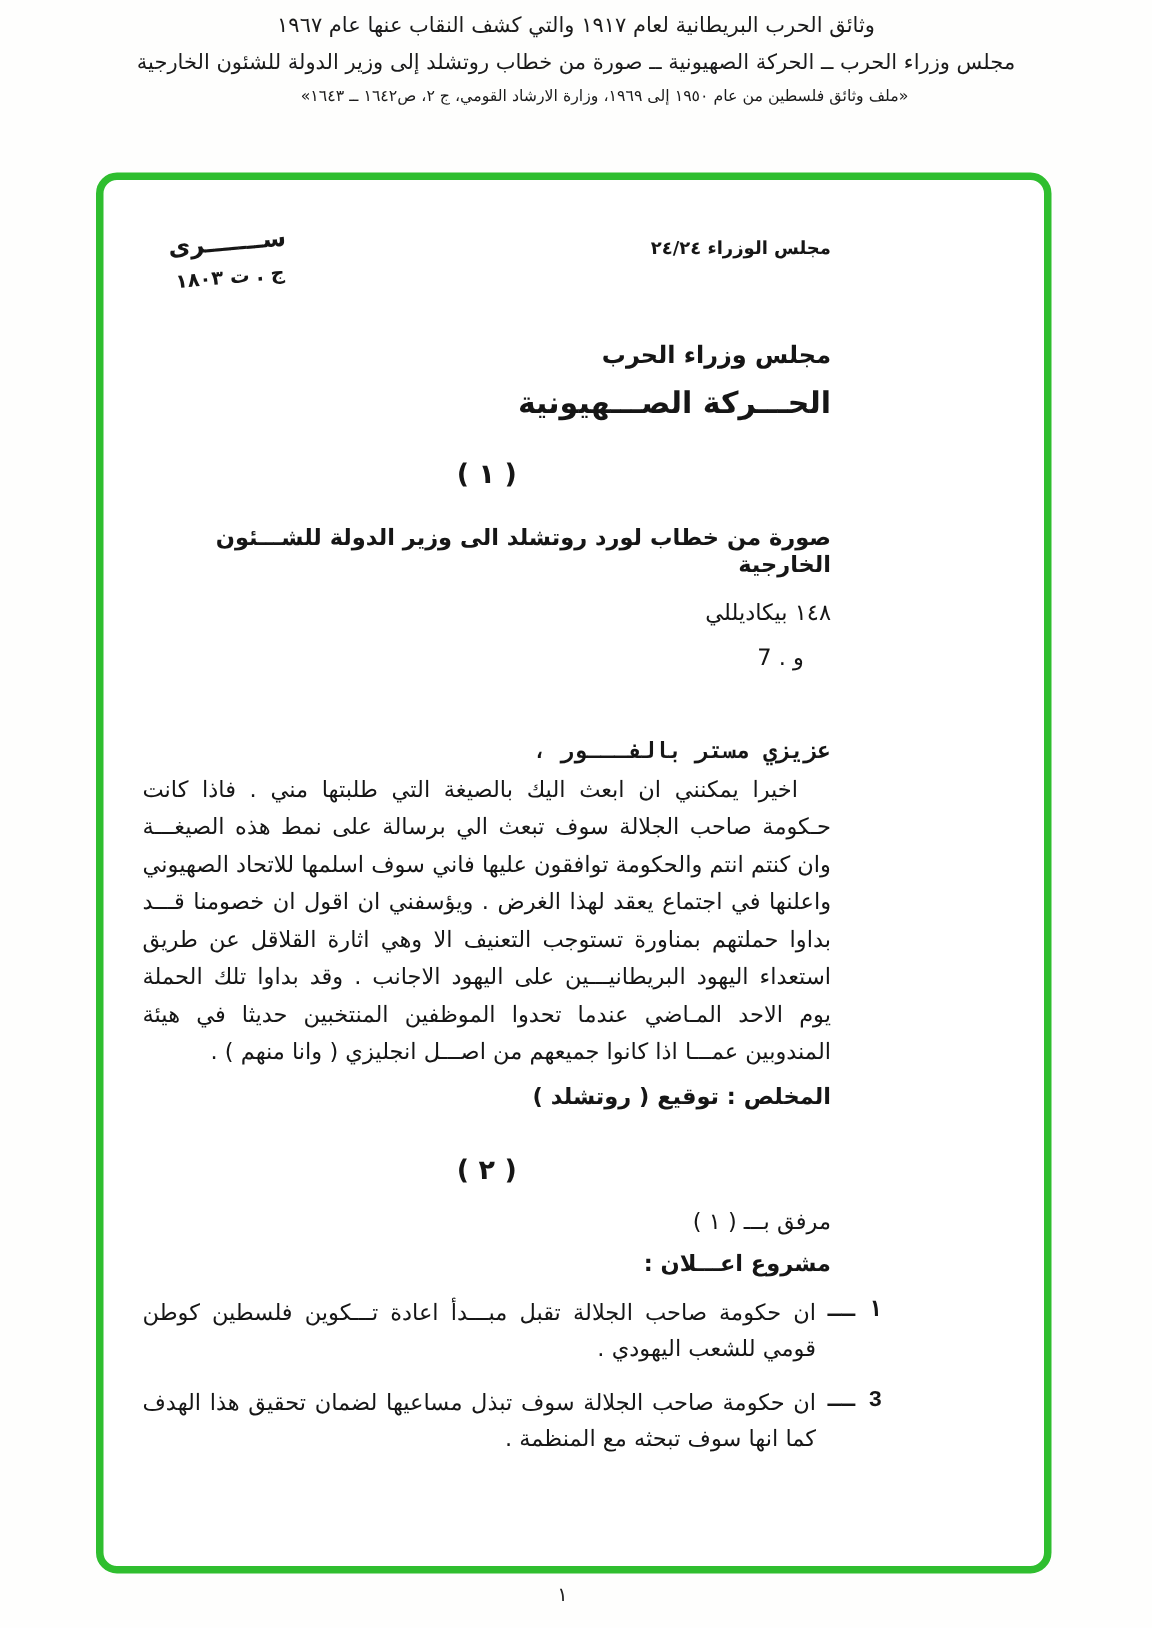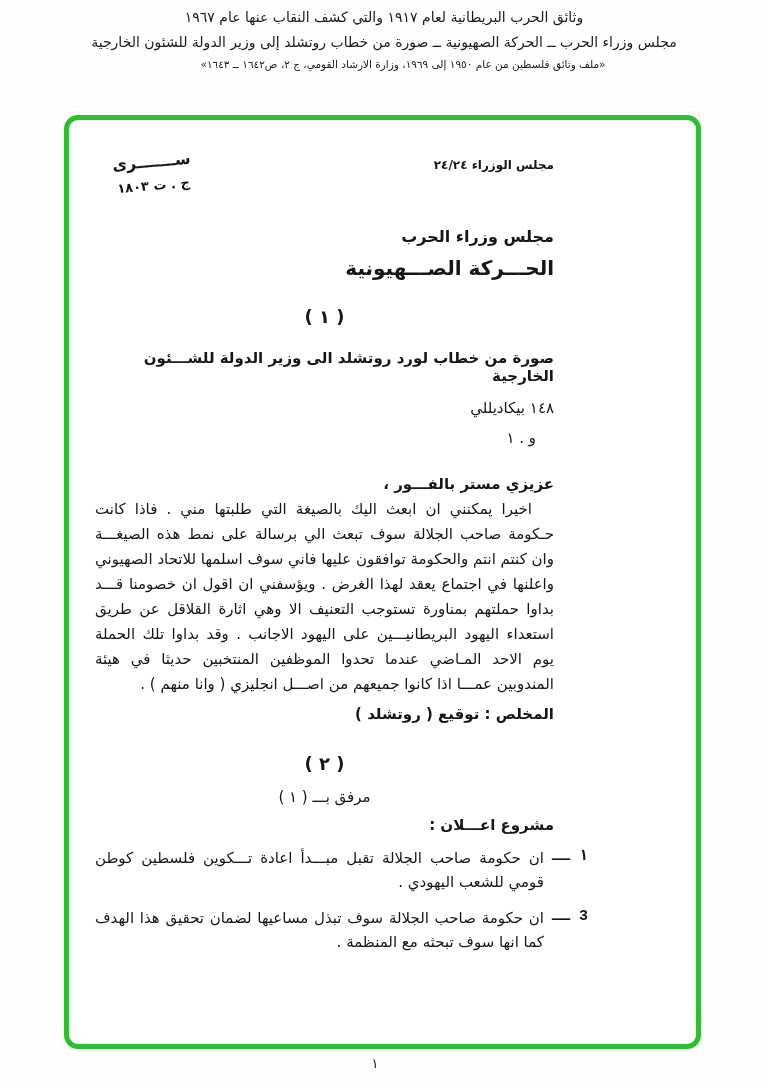--- a/index.html
+++ b/index.html
@@ -42,30 +42,30 @@
 
   .sec-marker { text-align: center; font-weight: bold; font-size: 18px; }
   .sec1 { margin-top: 26px; }
   .sec2 { margin-top: 30px; }
 
   .letter-title { margin-top: 22px; font-weight: bold; font-size: 15px; }
   .addr1 { margin-top: 14px; }
   .addr2 { margin-top: 12px; padding-right: 18px; }
   .date-line { margin-top: 10px; }
 
-  .salutation { margin-top: 28px; font-weight: bold; }
+  .salutation { margin-top: 44px; font-weight: bold; font-family: Liberation Mono, monospace; }
 
   .letter-body {
     margin-top: 4px; text-align: justify; line-height: 25px;
     text-indent: 22px;
   }
 
   .closing { margin-top: 8px; font-weight: bold; }
 
-  .attachment { margin-top: 14px; text-align: center; }
+  .attachment { margin-top: 14px; }
   .draft-heading { margin-top: 10px; font-weight: bold; }
 
   .draft-item { display: flex; margin-top: 12px; }
   .draft-num { flex: none; width: 42px; margin-left: 2px; margin-right: -34px; font-weight: bold; white-space: nowrap; font-family: Liberation Mono, monospace; }
   .draft-text { flex: 1; text-align: justify; line-height: 24px; }
 
   .page-num {
     position: absolute; left: 0; right: 18px; top: 1056px;
     text-align: center; font-size: 13px; color: #222;
   }
@@ -90,21 +90,21 @@
       </div>
     </div>
 
     <div class="h1">مجلس وزراء الحرب</div>
     <div class="h2">الحـــركة الصـــهيونية</div>
 
     <div class="sec-marker sec1">( ١ )</div>
 
     <div class="letter-title">صورة من خطاب لورد روتشلد الى وزير الدولة للشـــئون الخارجية</div>
     <div class="addr1">١٤٨ بيكاديللي</div>
-    <div class="addr2">و . ١</div>
+    <div class="addr2">و . 7</div>
 
     <div class="salutation">عزيزي مستر بالفـــور ،</div>
 
     <div class="letter-body">اخيرا يمكنني ان ابعث اليك بالصيغة التي طلبتها مني . فاذا كانت حـكومة صاحب الجلالة سوف تبعث الي برسالة على نمط هذه الصيغـــة وان كنتم انتم والحكومة توافقون عليها فاني سوف اسلمها للاتحاد الصهيوني واعلنها في اجتماع يعقد لهذا الغرض . ويؤسفني ان اقول ان خصومنا قـــد بداوا حملتهم بمناورة تستوجب التعنيف الا وهي اثارة القلاقل عن طريق استعداء اليهود البريطانيـــين على اليهود الاجانب . وقد بداوا تلك الحملة يوم الاحد المـاضي عندما تحدوا الموظفين المنتخبين حديثا في هيئة المندوبين عمـــا اذا كانوا جميعهم من اصـــل انجليزي ( وانا منهم ) .</div>
 
     <div class="closing">المخلص : توقيع ( روتشلد )</div>
 
     <div class="sec-marker sec2">( ٢ )</div>
 
     <div class="attachment">مرفق بـــ ( ١ )</div>

